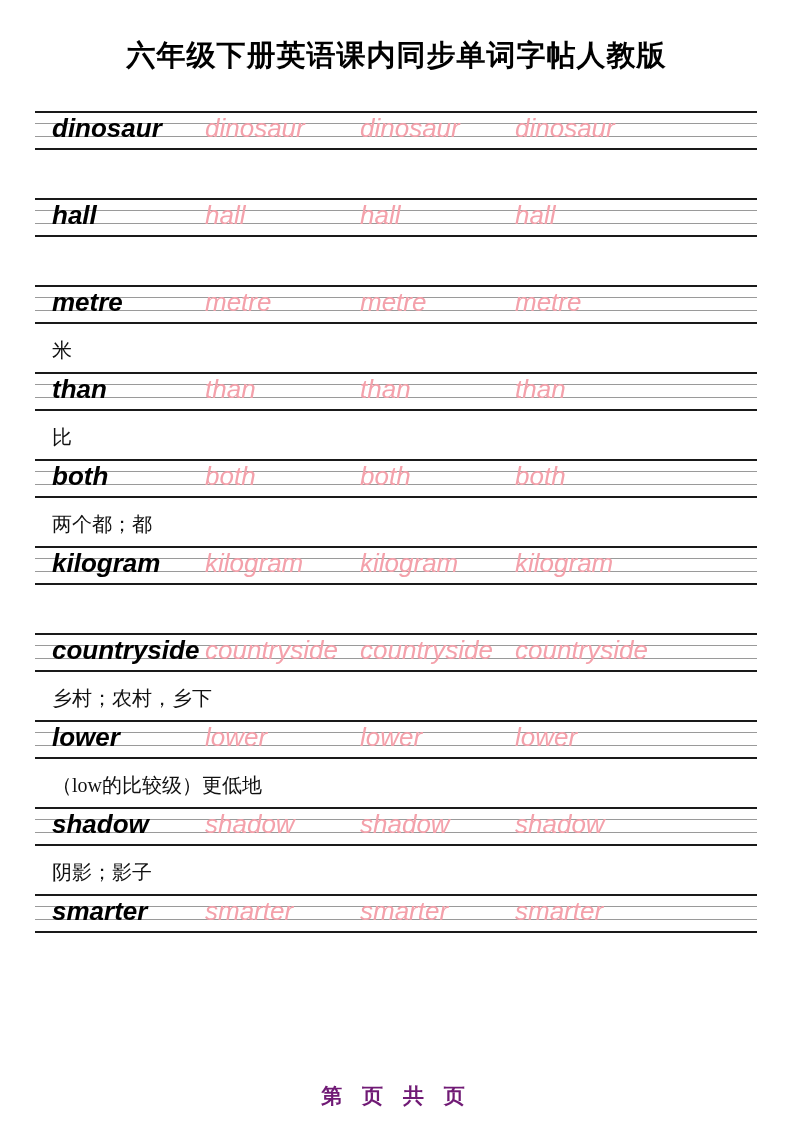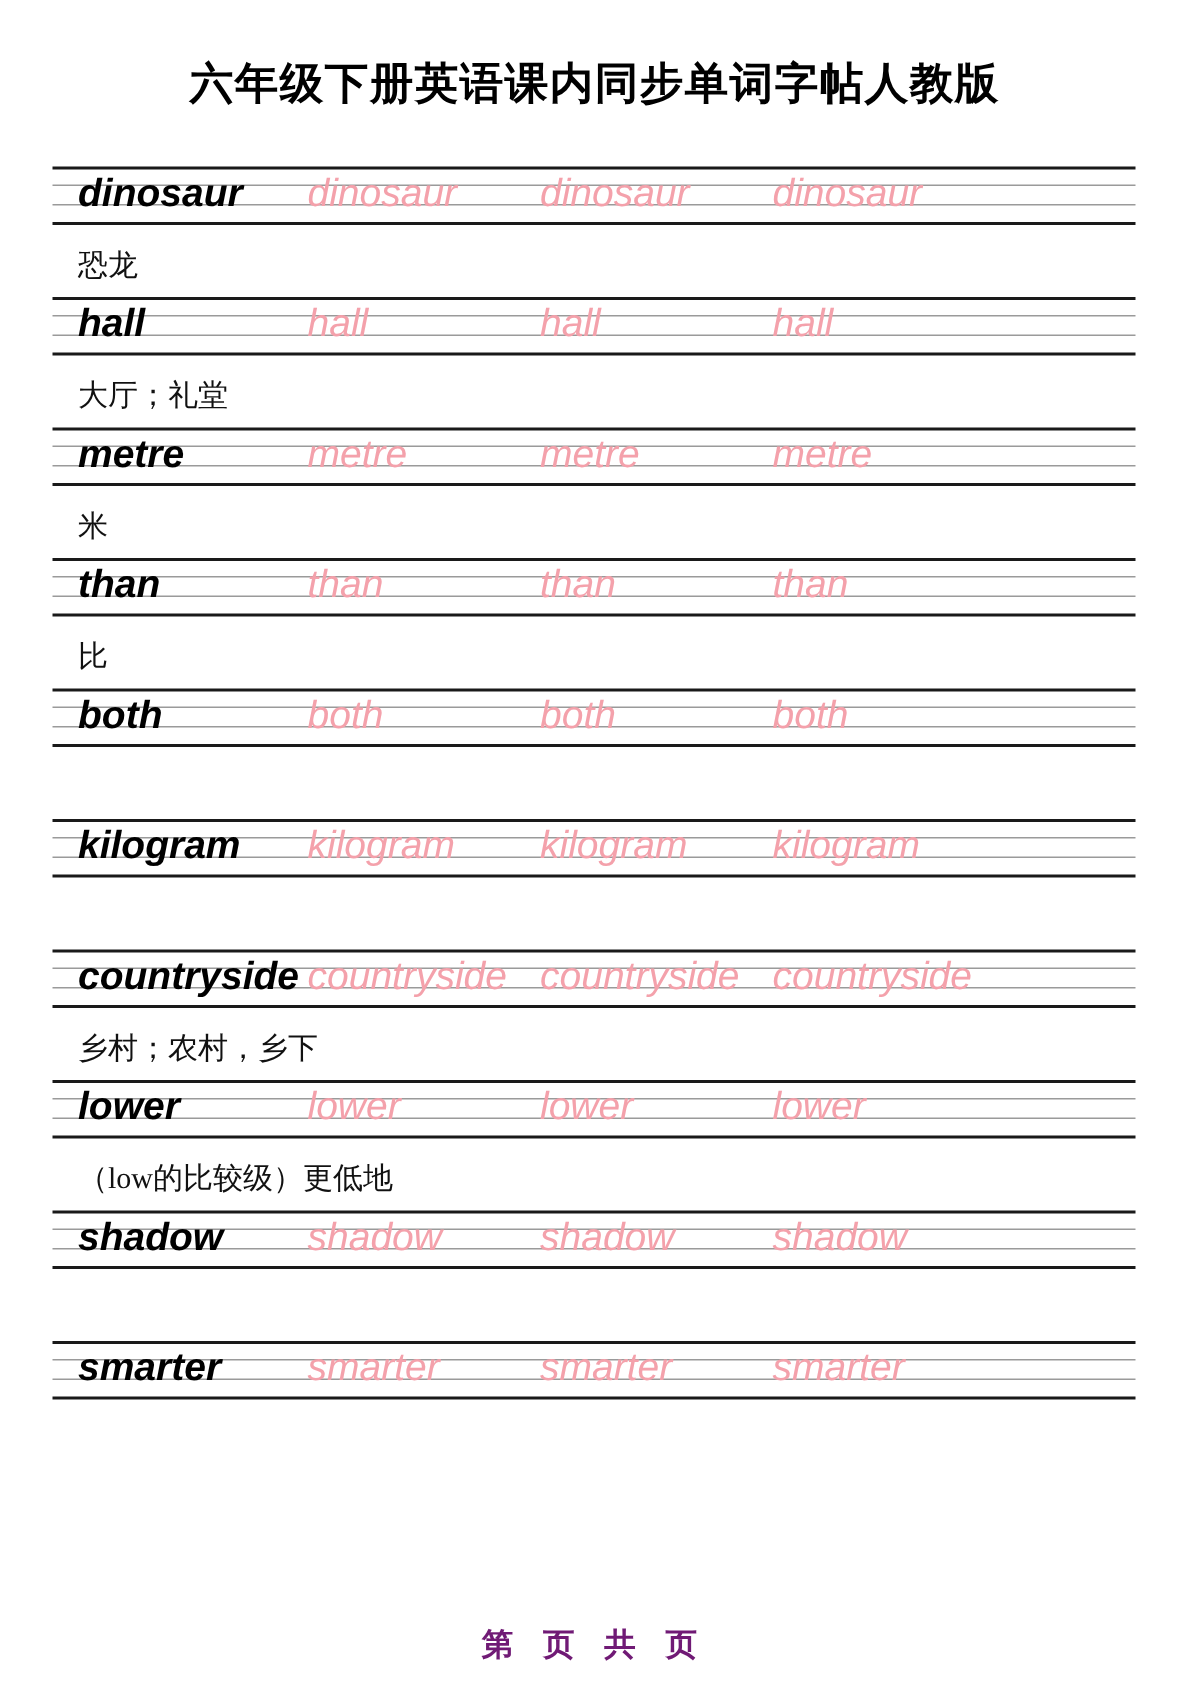--- a/index.html
+++ b/index.html
@@ -68,35 +68,33 @@
     <div class="guides">
       <div class="gl l1"></div>
       <div class="gl l2"></div>
       <div class="gl l3"></div>
       <div class="gl l4"></div>
       <span class="w sample">dinosaur</span>
       <span class="w pink p1">dinosaur</span>
       <span class="w pink p2">dinosaur</span>
       <span class="w pink p3">dinosaur</span>
     </div>
-    <div class="meaning">恐龙</div>
   </div>
 
   <div class="unit">
     <div class="guides">
       <div class="gl l1"></div>
       <div class="gl l2"></div>
       <div class="gl l3"></div>
       <div class="gl l4"></div>
       <span class="w sample">hall</span>
       <span class="w pink p1">hall</span>
       <span class="w pink p2">hall</span>
       <span class="w pink p3">hall</span>
     </div>
-    <div class="meaning">大厅；礼堂</div>
   </div>
 
   <div class="unit">
     <div class="guides">
       <div class="gl l1"></div>
       <div class="gl l2"></div>
       <div class="gl l3"></div>
       <div class="gl l4"></div>
       <span class="w sample">metre</span>
       <span class="w pink p1">metre</span>
@@ -124,20 +122,21 @@
     <div class="guides">
       <div class="gl l1"></div>
       <div class="gl l2"></div>
       <div class="gl l3"></div>
       <div class="gl l4"></div>
       <span class="w sample">both</span>
       <span class="w pink p1">both</span>
       <span class="w pink p2">both</span>
       <span class="w pink p3">both</span>
     </div>
+    <div class="meaning">两个都；都</div>
   </div>
 
   <div class="unit">
     <div class="guides">
       <div class="gl l1"></div>
       <div class="gl l2"></div>
       <div class="gl l3"></div>
       <div class="gl l4"></div>
       <span class="w sample">kilogram</span>
       <span class="w pink p1">kilogram</span>
@@ -178,20 +177,21 @@
     <div class="guides">
       <div class="gl l1"></div>
       <div class="gl l2"></div>
       <div class="gl l3"></div>
       <div class="gl l4"></div>
       <span class="w sample">shadow</span>
       <span class="w pink p1">shadow</span>
       <span class="w pink p2">shadow</span>
       <span class="w pink p3">shadow</span>
     </div>
+    <div class="meaning">阴影；影子</div>
   </div>
 
   <div class="unit">
     <div class="guides">
       <div class="gl l1"></div>
       <div class="gl l2"></div>
       <div class="gl l3"></div>
       <div class="gl l4"></div>
       <span class="w sample">smarter</span>
       <span class="w pink p1">smarter</span>

